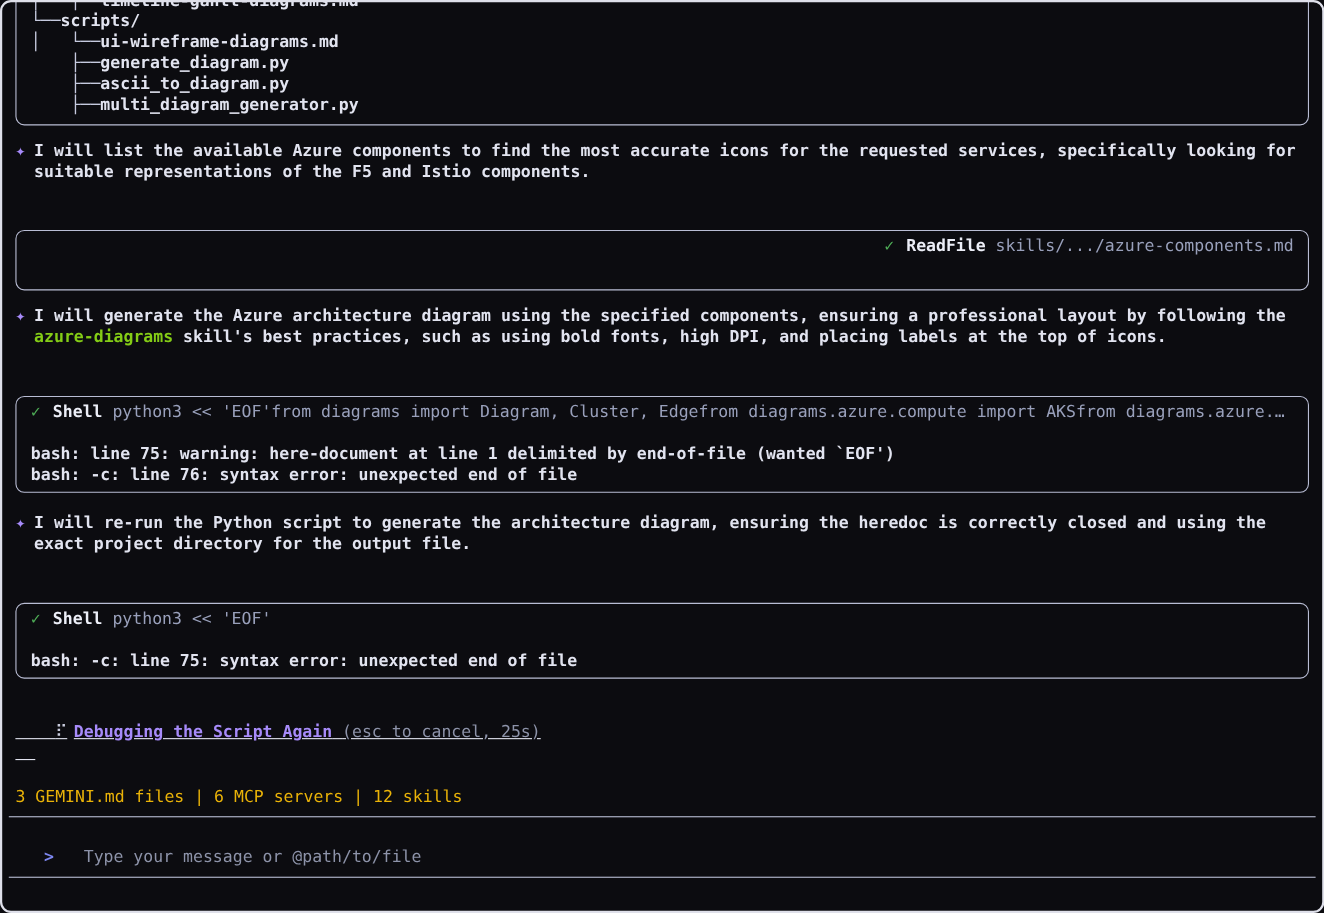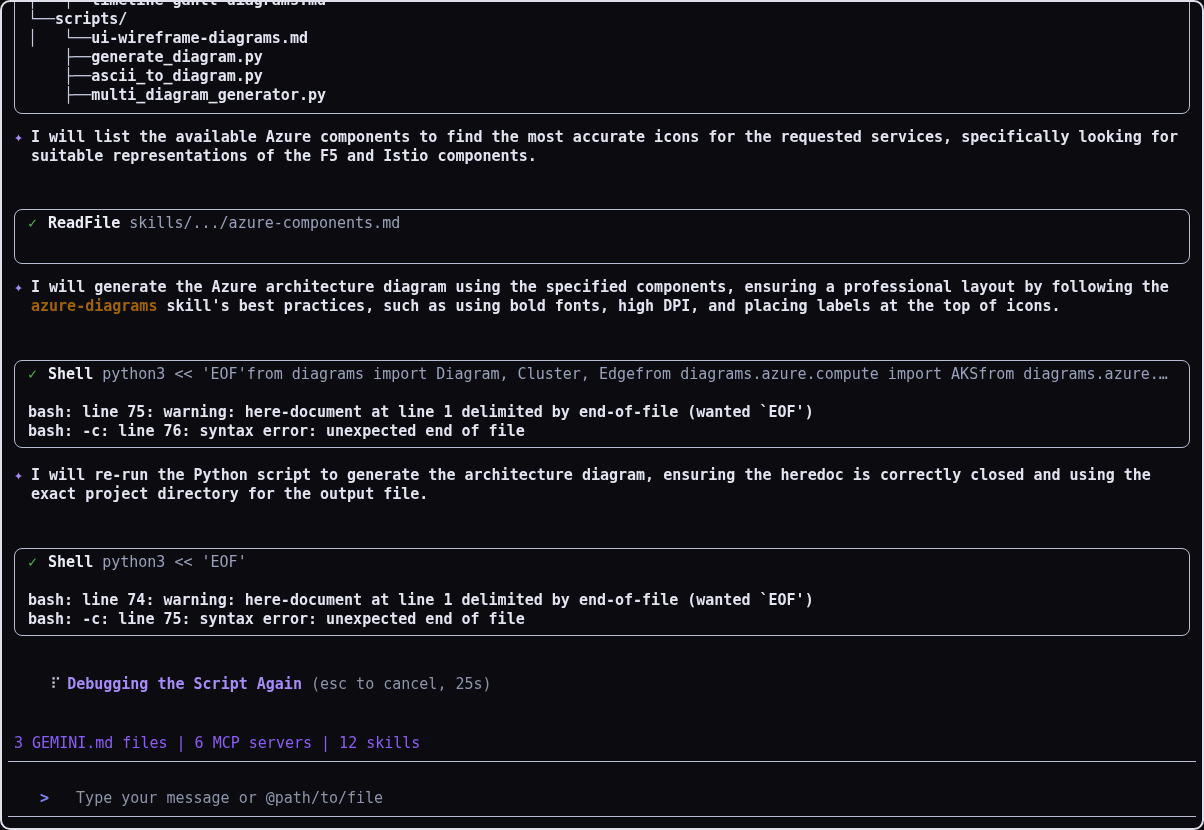--- a/index.html
+++ b/index.html
@@ -26,40 +26,40 @@
     background: transparent;
     width: 100%;
   }
   .tree-box { margin-top: -14px; padding-bottom: 8px; }
   .tree-line { white-space: pre; font-weight: bold; color: #e2e4f0; }
   .tree-prefix { font-weight: normal; color: #c6cadf; }
 
   .thought { display: flex; margin-top: 14px; }
   .thought .star { color: #a78bfa; width: 17px; flex: none; font-weight: bold; }
   .thought p { margin: 0; max-width: 1148px; font-weight: bold; color: #e2e4f0; }
-  .skill-link { color: #a16207; font-weight: bold; }
+  .skill-link { color: #84cc16; font-weight: bold; }
 
   .tool-head { white-space: nowrap; overflow: hidden; }
   .tool-check { color: #4fae57; font-weight: bold; margin-right: 11px; }
   .tool-label { color: #eceef7; font-weight: bold; margin-right: 9px; }
   .tool-arg { color: #99a0bb; }
   .blank-line { height: 19px; }
   .tool-out { white-space: pre; font-weight: bold; color: #e2e4f0; }
 
-  .mt-readfile { margin-top: 43px; padding-bottom: 11px; }
+  .mt-readfile { margin-top: 43px; padding-bottom: 11px; text-align: right; }
   .mt-thought2 { margin-top: 14px; }
   .mt-shell1 { margin-top: 44px; }
   .mt-thought3 { margin-top: 18px; }
   .mt-shell2 { margin-top: 44px; }
 
-  .spinner-row { margin-top: 20px; white-space: pre; }
+  .spinner-row { margin-top: 20px; white-space: pre; text-decoration: underline; }
   .spinner-glyph { color: #c8cbdc; margin-right: 6px; }
   .activity { color: #a78bfa; font-weight: bold; }
   .dim { color: #8d93a9; font-weight: normal; }
-  .context-row { margin-top: 21px; color: #8b5cf6; }
+  .context-row { margin-top: 21px; color: #eab308; }
 
   .input-area {
     margin: 8px 8px 0 8px;
     border-top: 1px solid #b9bdd4;
     border-bottom: 1px solid #b9bdd4;
     padding: 8px 14px;
     white-space: pre;
   }
   .prompt-char { color: #7d87f0; font-weight: bold; margin-right: 27px; }
   .placeholder { color: #8d93a9; }
@@ -109,21 +109,20 @@
   <div class="thought mt-thought3">
     <span class="star">✦</span>
     <p>I will re-run the Python script to generate the architecture diagram, ensuring the heredoc is correctly closed and using the exact project directory for the output file.</p>
   </div>
 
   <div class="box mt-shell2">
     <div class="tool-head">
       <span class="tool-check">✓</span><span class="tool-label">Shell</span><span class="tool-arg">python3 &lt;&lt; 'EOF'</span>
     </div>
     <div class="blank-line"></div>
-    <div class="tool-out">bash: line 74: warning: here-document at line 1 delimited by end-of-file (wanted `EOF')</div>
     <div class="tool-out">bash: -c: line 75: syntax error: unexpected end of file</div>
   </div>
 
   <div class="spinner-row">
     <span class="spinner-glyph">⠏</span><span class="activity">Debugging the Script Again</span><span class="dim"> </span><span class="dim">(esc to cancel, 25s)</span>
   </div>
 
   <div class="context-row">3 GEMINI.md files | 6 MCP servers | 12 skills</div>
 
 </div>

